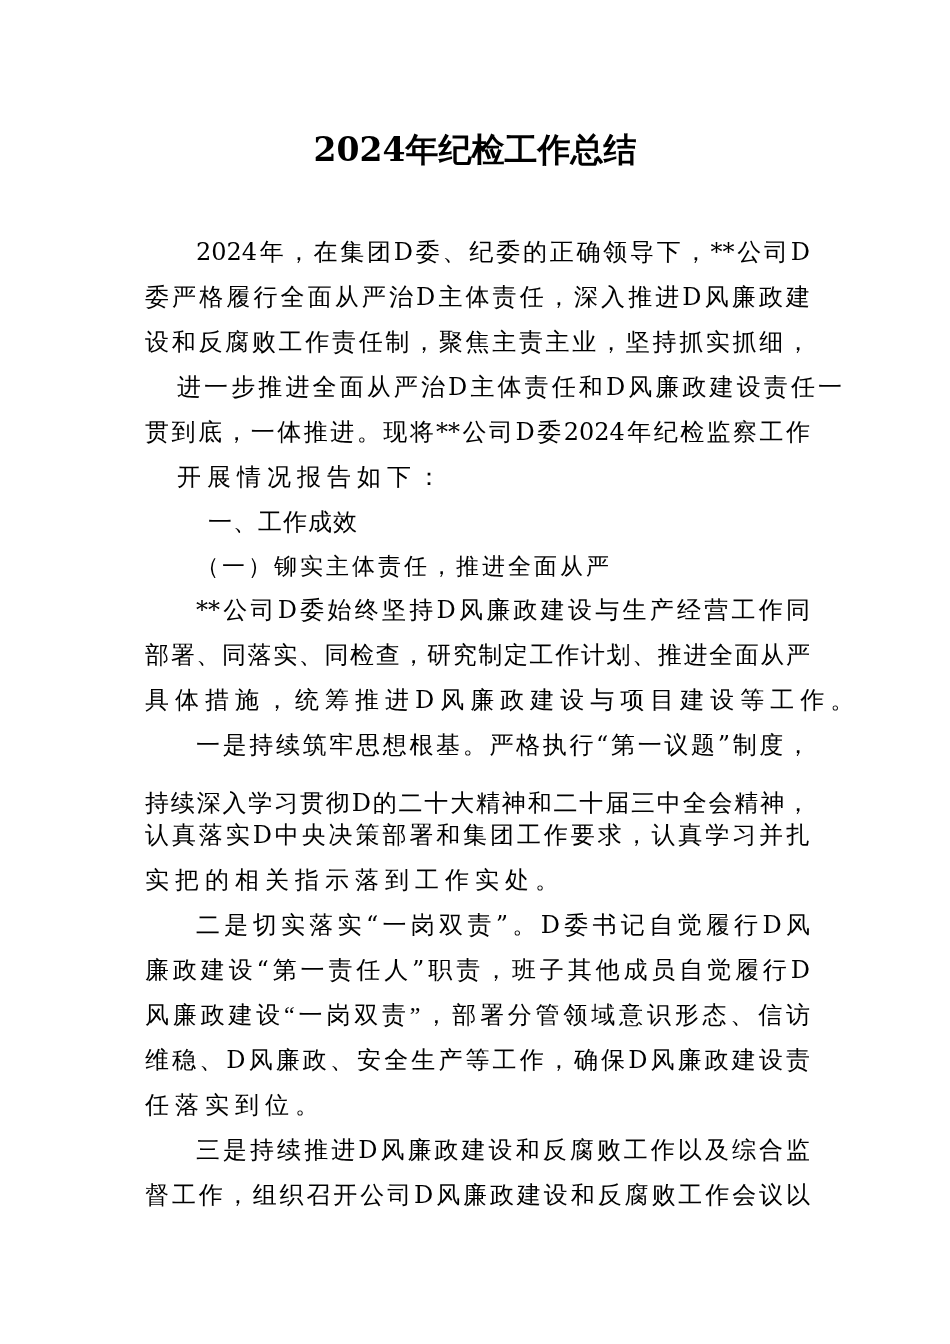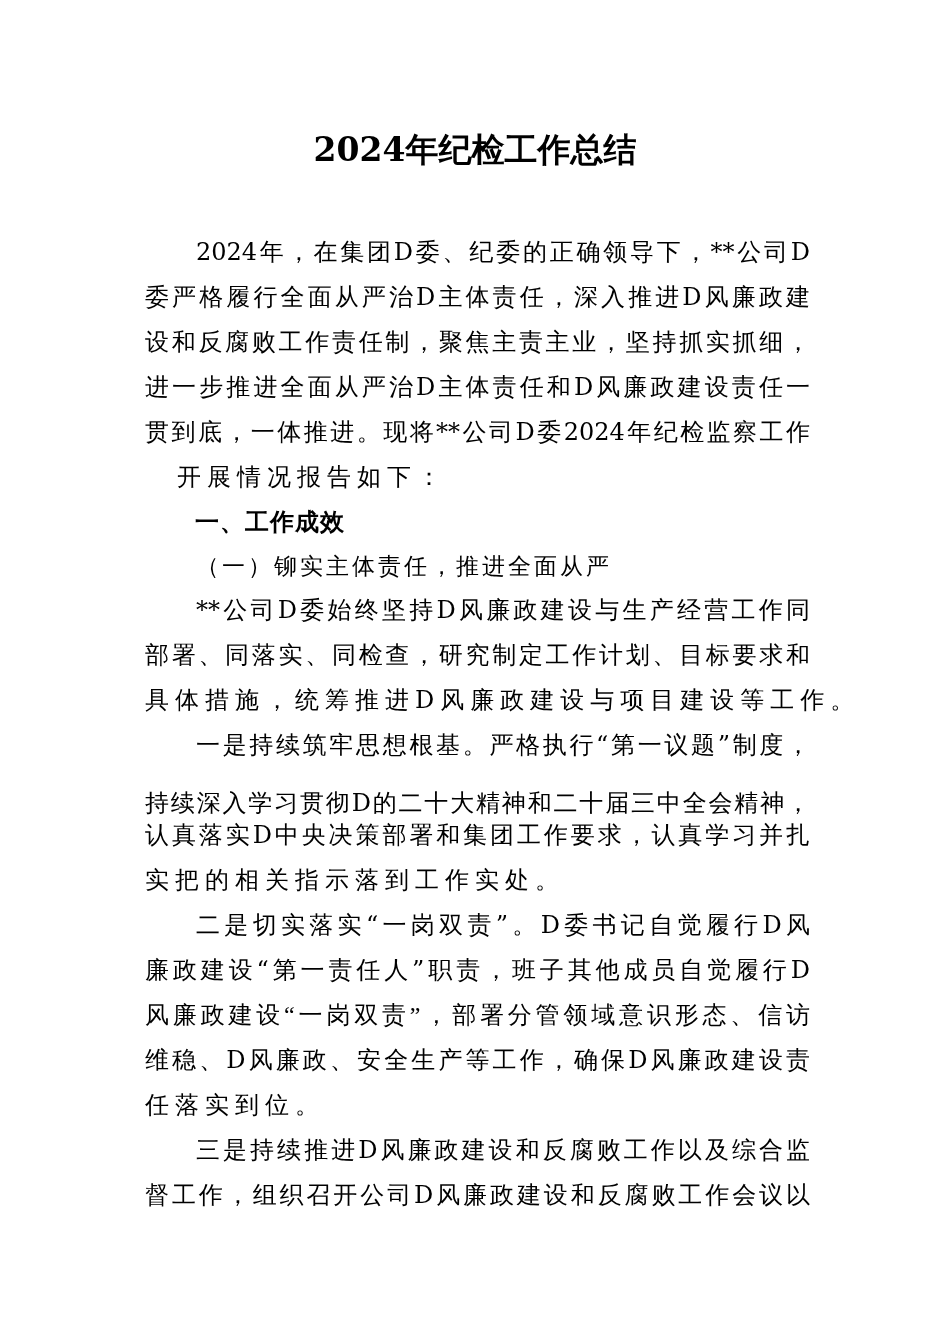--- a/index.html
+++ b/index.html
@@ -49,23 +49,23 @@
     }
     .line.indent {
       left: 196px;
       width: 614px;
     }
     .line.last {
       text-align-last: left;
       letter-spacing: 6px;
     }
     .line.heading1 {
-      left: 195px;
+      left: 208px;
       width: auto;
-      font-weight: bold;
+      font-weight: normal;
       font-family: "DejaVu Sans", "Liberation Sans", sans-serif;
       text-align-last: left;
       letter-spacing: 1px;
     }
     .line.heading2 {
       left: 196px;
       width: auto;
       text-align-last: left;
       font-size: 23px;
       letter-spacing: 3px;
@@ -73,29 +73,29 @@
   </style>
 </head>
 <body>
 
 <div class="page">
   <div class="title">2024年纪检工作总结</div>
 
   <div class="line indent" style="top:230px;">2024年，在集团D委、纪委的正确领导下，**公司D</div>
   <div class="line" style="top:320px;">设和反腐败工作责任制，聚焦主责主业，坚持抓实抓细，</div>
   <div class="line" style="top:275px;">委严格履行全面从严治D主体责任，深入推进D风廉政建</div>
-  <div class="line" style="top:365px;">进一步推进全面从严治D主体责任和D风廉政建设责任一</div>
+  <div class="line" style="top:365px;margin-left:32px;">进一步推进全面从严治D主体责任和D风廉政建设责任一</div>
   <div class="line" style="top:410px;">贯到底，一体推进。现将**公司D委2024年纪检监察工作</div>
   <div class="line last" style="top:455px;margin-left:32px;">开展情况报告如下：</div>
 
   <div class="line heading1" style="top:500px;">一、工作成效</div>
   <div class="line heading2" style="top:544px;">（一）铆实主体责任，推进全面从严</div>
 
   <div class="line indent" style="top:588px;">**公司D委始终坚持D风廉政建设与生产经营工作同</div>
-  <div class="line" style="top:633px;">部署、同落实、同检查，研究制定工作计划、目标要求和</div>
+  <div class="line" style="top:633px;">部署、同落实、同检查，研究制定工作计划、推进全面从严</div>
   <div class="line last" style="top:678px;">具体措施，统筹推进D风廉政建设与项目建设等工作。</div>
 
   <div class="line indent" style="top:723px;">一是持续筑牢思想根基。严格执行“第一议题”制度，</div>
   <div class="line" style="top:749px;margin-top:32px;">持续深入学习贯彻D的二十大精神和二十届三中全会精神，</div>
   <div class="line" style="top:813px;">认真落实D中央决策部署和集团工作要求，认真学习并扎</div>
   <div class="line last" style="top:858px;">实把的相关指示落到工作实处。</div>
 
   <div class="line indent" style="top:903px;">二是切实落实“一岗双责”。D委书记自觉履行D风</div>
   <div class="line" style="top:948px;">廉政建设“第一责任人”职责，班子其他成员自觉履行D</div>
   <div class="line" style="top:993px;font-family:Liberation Serif, serif;">风廉政建设“一岗双责”，部署分管领域意识形态、信访</div>

